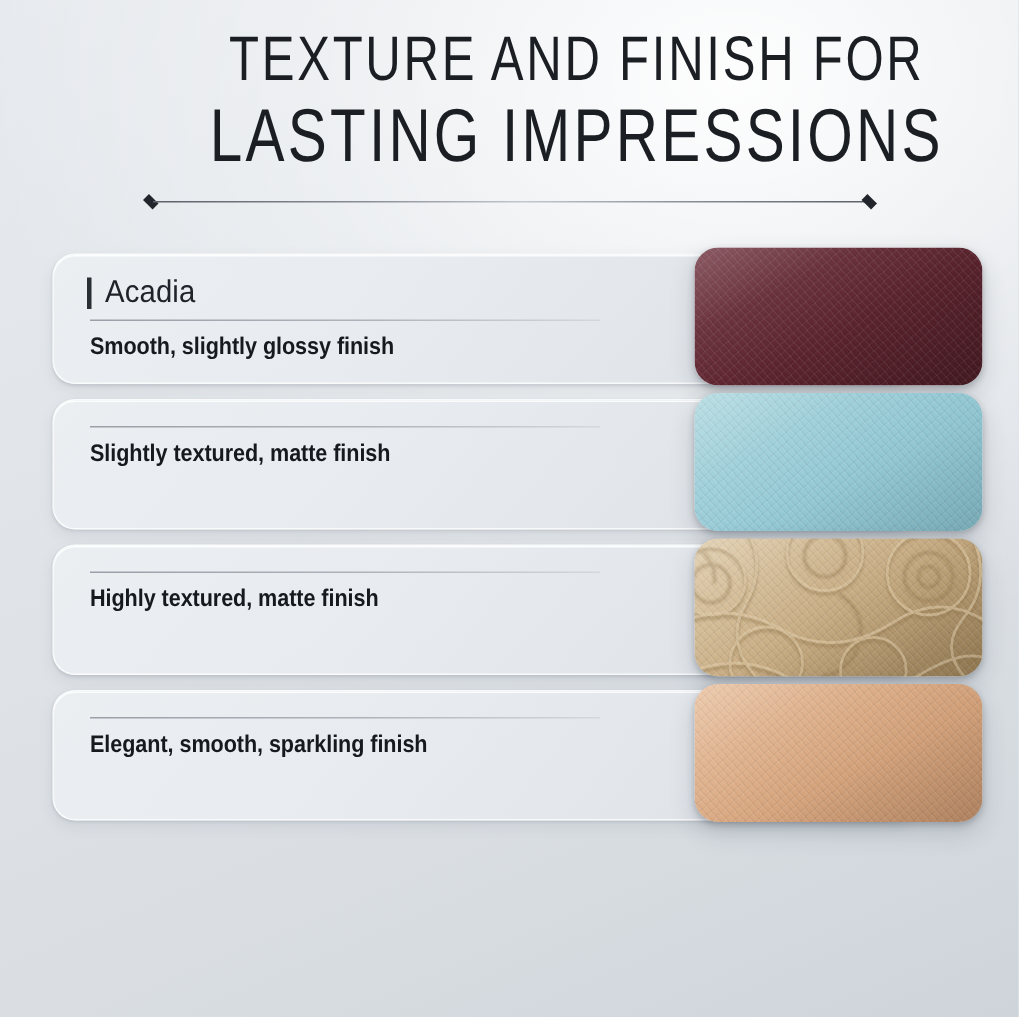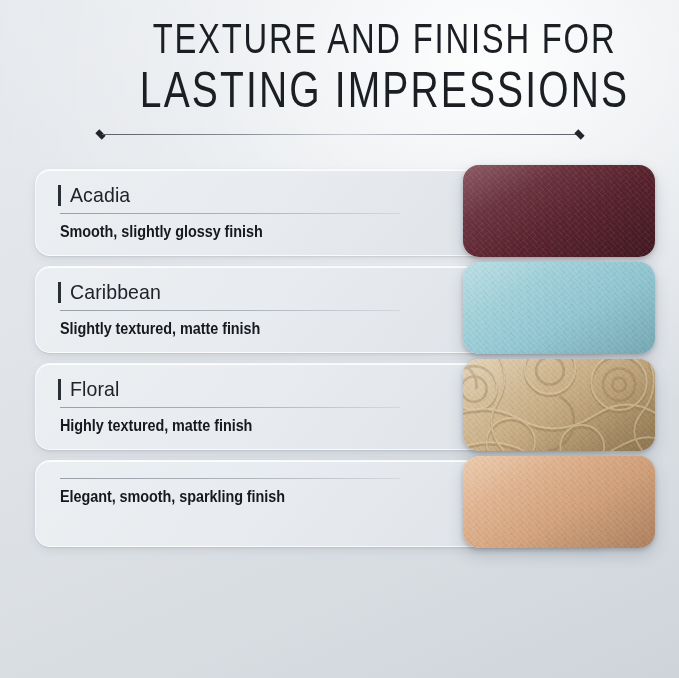--- a/index.html
+++ b/index.html
@@ -218,41 +218,33 @@
         </div>
         <div class="swatch">
           <div class="fill" style="background:linear-gradient(142deg, #6c2e3a 0%, #5e2530 45%, #4a1c25 100%)"></div>
           <div class="grain"></div>
           <div class="sheen"></div>
         </div>
       </div>
       <div class="row">
         <div class="card">
           <div class="card-body">
-            <div class="name-line">
-              <span class="accent-bar"></span>
-              <span class="swatch-name">Caribbean</span>
-            </div>
             <div class="underline"></div>
             <div class="desc">Slightly textured, matte finish</div>
           </div>
         </div>
         <div class="swatch">
           <div class="fill" style="background:linear-gradient(142deg, #a9d6de 0%, #97cbd6 45%, #84bcc9 100%)"></div>
           <div class="grain"></div>
           <div class="sheen"></div>
         </div>
       </div>
       <div class="row">
         <div class="card">
           <div class="card-body">
-            <div class="name-line">
-              <span class="accent-bar"></span>
-              <span class="swatch-name">Floral</span>
-            </div>
             <div class="underline"></div>
             <div class="desc">Highly textured, matte finish</div>
           </div>
         </div>
         <div class="swatch">
           <div class="fill" style="background:linear-gradient(142deg, #ddc8a4 0%, #c9ae85 45%, #9d8258 100%)"></div>
           <svg class="floral" viewBox="0 0 200 100" preserveAspectRatio="none">
             <defs>
               <filter id="emb2">
                 <feGaussianBlur stdDeviation="0.5"></feGaussianBlur>

